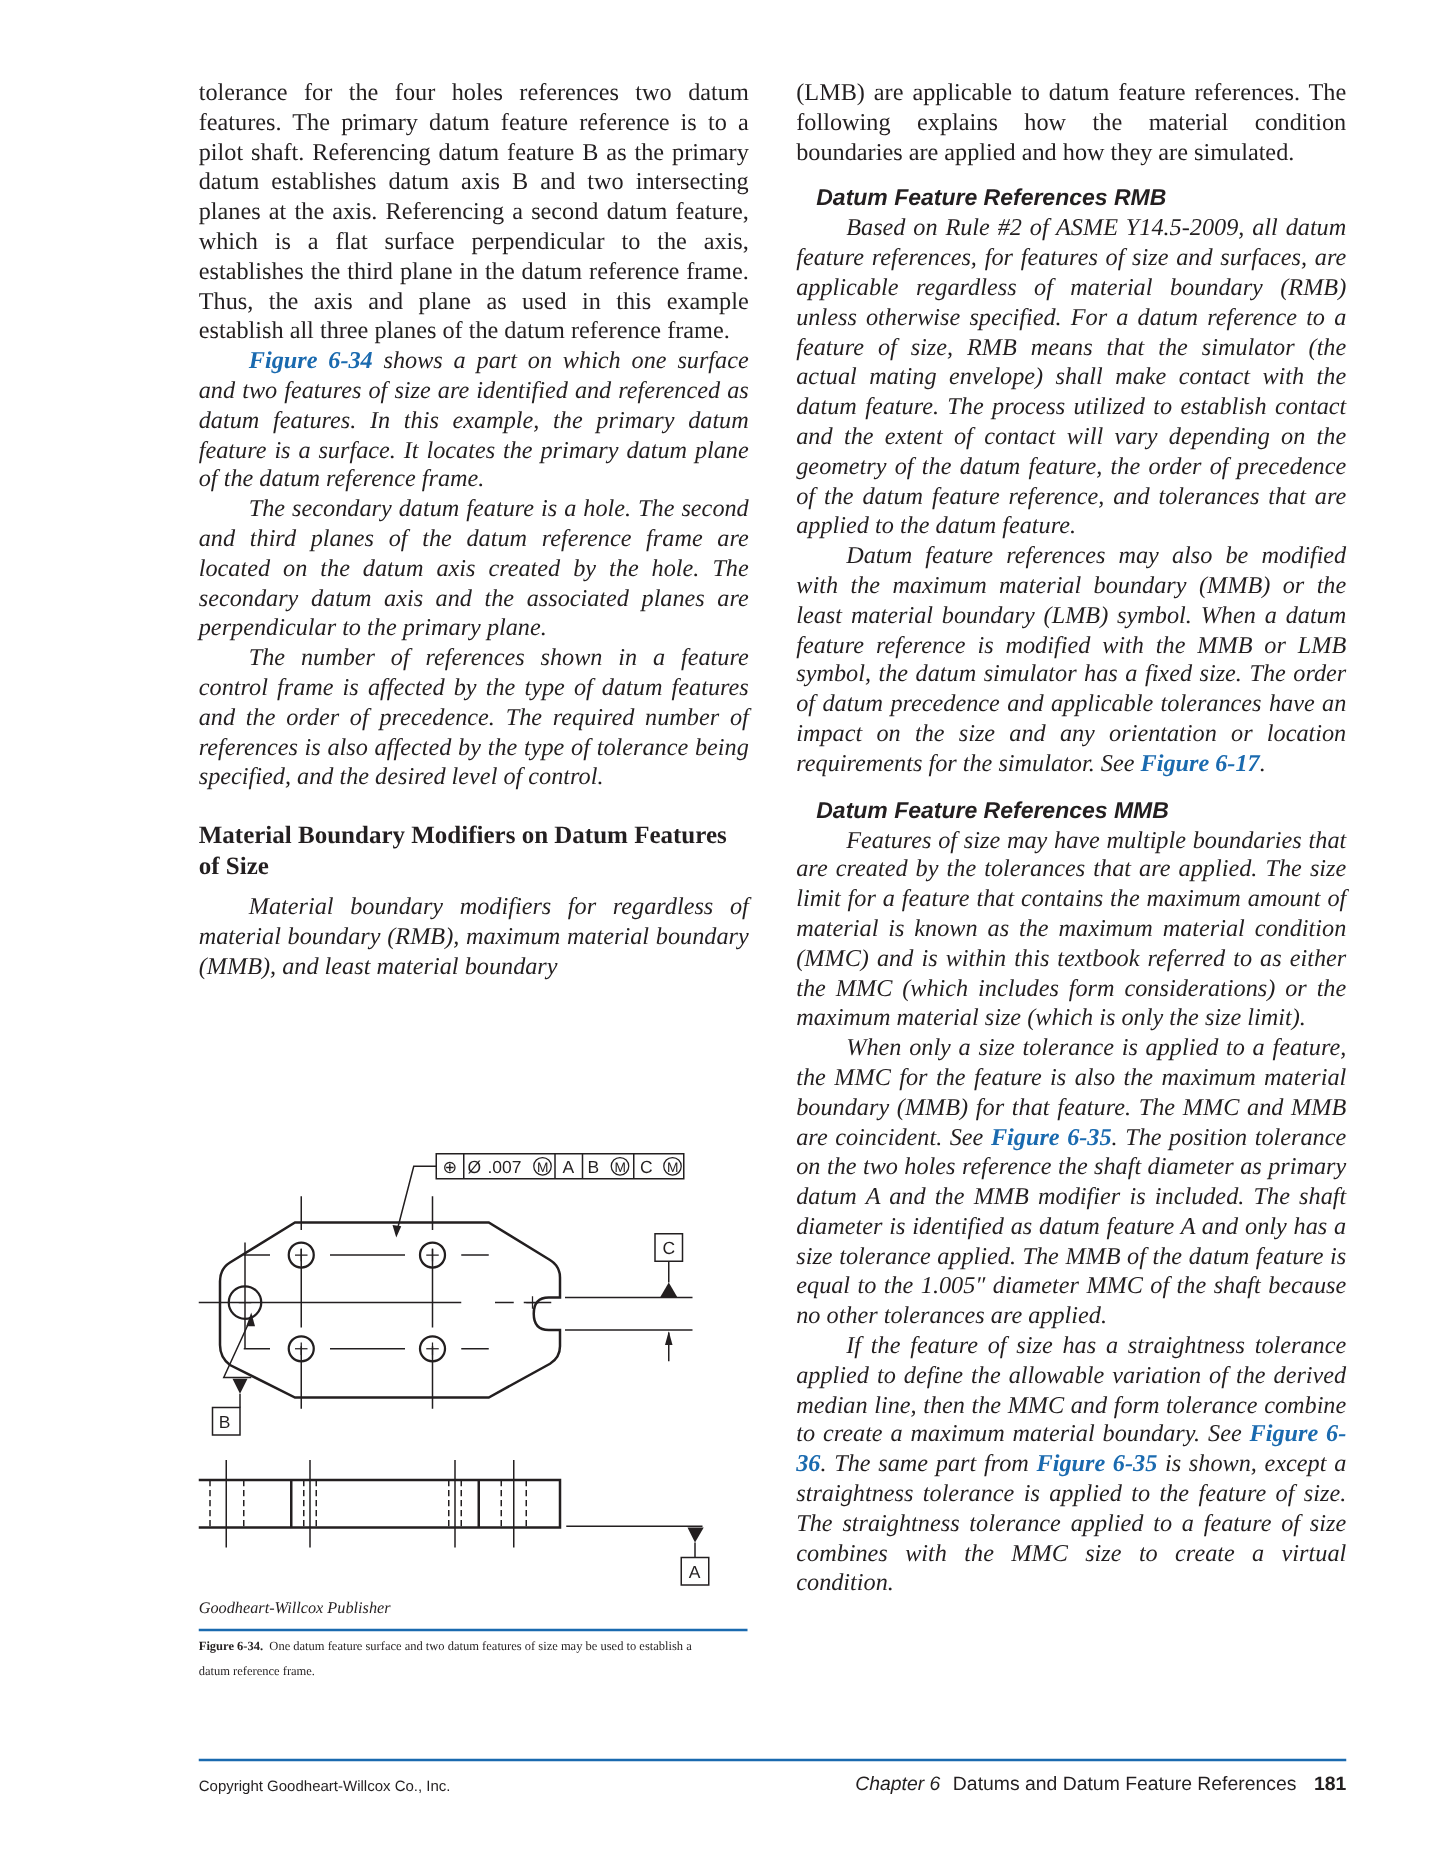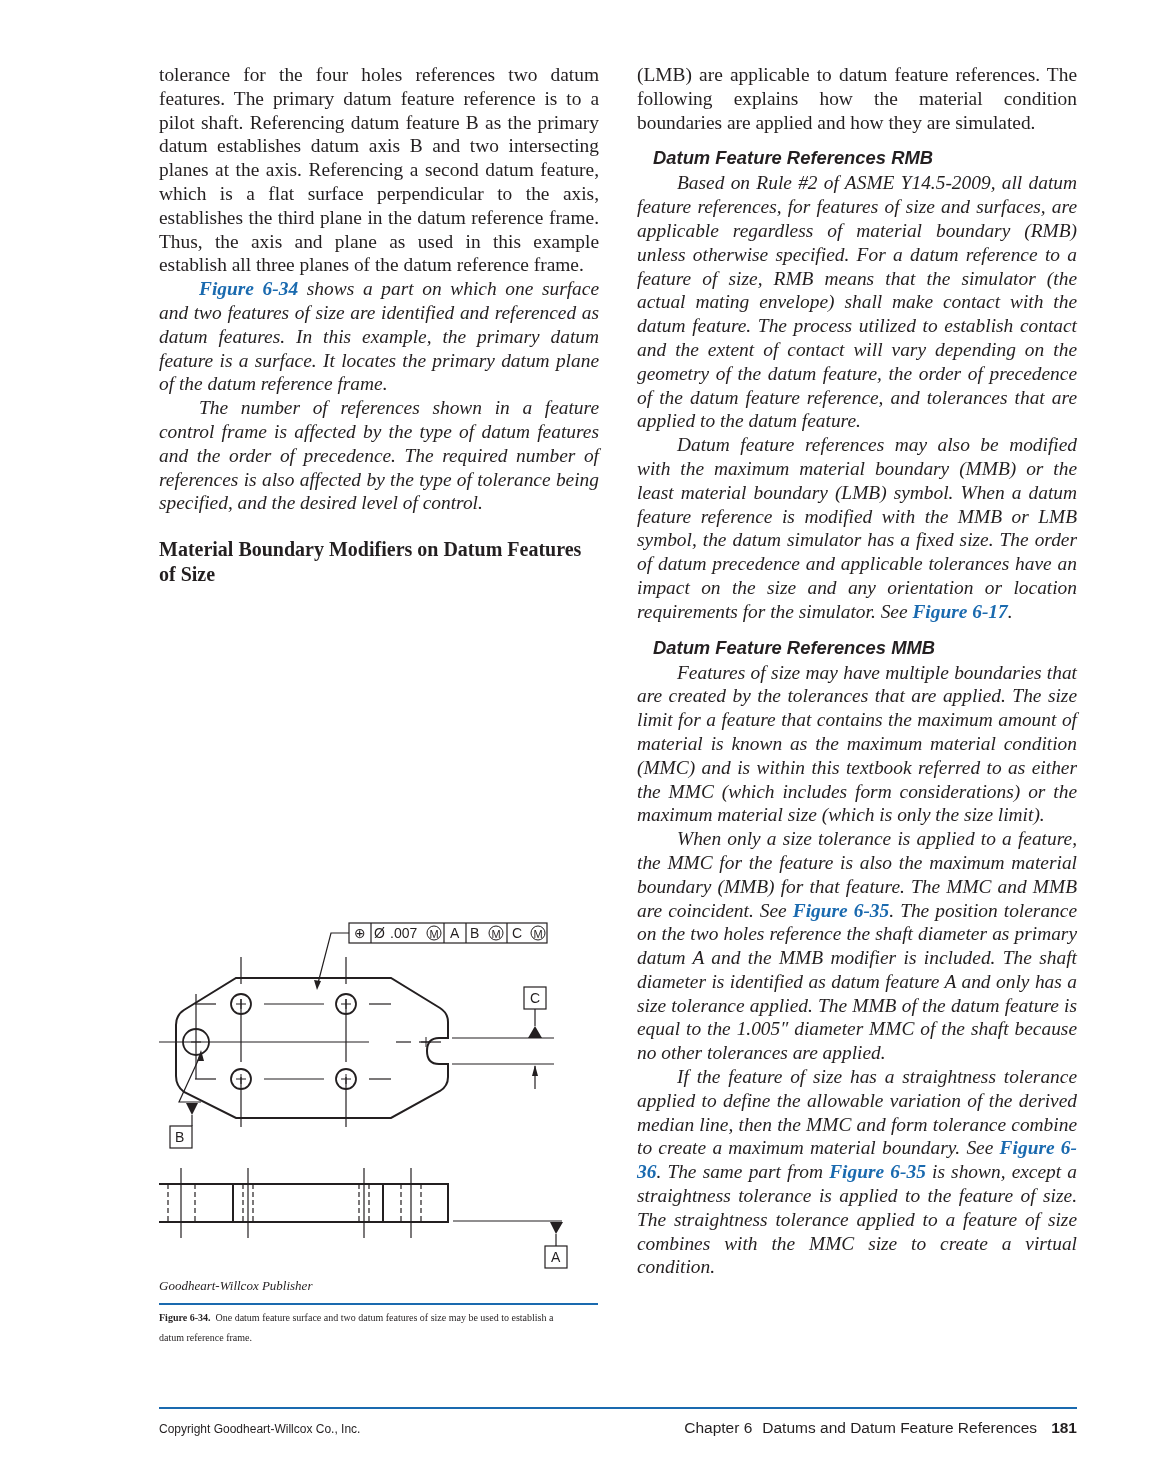--- a/index.html
+++ b/index.html
@@ -18,33 +18,35 @@
   .credit { position: absolute; left: 159px; top: 1278px; width: 439px; text-align: left;
             font-style: italic; font-size: 13px; color: #231f20; }
   .caption-rule { position: absolute; left: 159px; top: 1303px; width: 439px; height: 2px; background: #1a6aaf; }
   .caption { position: absolute; left: 159px; top: 1308px; width: 420px; font-size: 10px; line-height: 20px; }
   .caption b { font-weight: bold; }
   .footer-rule { position: absolute; left: 159px; top: 1407px; width: 918px; height: 2px; background: #1a6aaf; }
   .footer { position: absolute; left: 159px; top: 1419px; width: 918px; height: 20px;
             font-family: "Liberation Sans", "DejaVu Sans", sans-serif; font-size: 12px; color: #231f20; }
   .footer .copy { position: absolute; left: 0; top: 3px; }
   .footer .right { position: absolute; right: 0; top: 0; font-size: 15.5px; }
-  .footer .chap { margin-right: 10px; }
+  .footer .chap { font-style: italic; margin-right: 10px; }
   .footer .title { margin-right: 14px; }
   .footer .pnum { font-weight: bold; }
   svg text { font-family: "Liberation Sans", "DejaVu Sans", sans-serif; }
 </style>
 </head>
 <body>
 
 <div class="col col-left">
   <p class="para">tolerance for the four holes references two datum features. The primary datum feature reference is to a pilot shaft. Referencing datum feature B as the primary datum establishes datum axis B and two intersecting planes at the axis. Referencing a second datum feature, which is a flat surface per­pendicular to the axis, establishes the third plane in the datum reference frame. Thus, the axis and plane as used in this example establish all three planes of the datum reference frame.</p>
   <p class="para indent"><a class="xref">Figure 6-34</a><span> shows a part on which one sur­face and two features of size are identified and referenced as datum features. In this example, the primary datum feature is a surface. It locates the primary datum plane of the datum reference frame.</span></p>
+  <p class="para indent">The secondary datum feature is a hole. The second and third planes of the datum reference frame are located on the datum axis created by the hole. The secondary datum axis and the associated planes are perpendicular to the primary plane.</p>
   <p class="para indent">The number of references shown in a feature control frame is affected by the type of datum fea­tures and the order of precedence. The required number of references is also affected by the type of tolerance being specified, and the desired level of control.</p>
   <h2 class="sec">Material Boundary Modifiers on Datum Features of Size</h2>
+  <p class="para indent">Material boundary modifiers for regardless of material boundary (RMB), maximum material boundary (MMB), and least material boundary</p>
 </div>
 
 <div class="figure">
   <svg width="440" height="360" viewBox="0 0 440 360">
     <g stroke="#231f20" fill="none" stroke-width="1.2">
 
       <g>
         <rect x="190" y="9" width="198" height="20"></rect>
         <line x1="212" y1="9" x2="212" y2="29"></line>
         <line x1="285" y1="9" x2="285" y2="29"></line>

